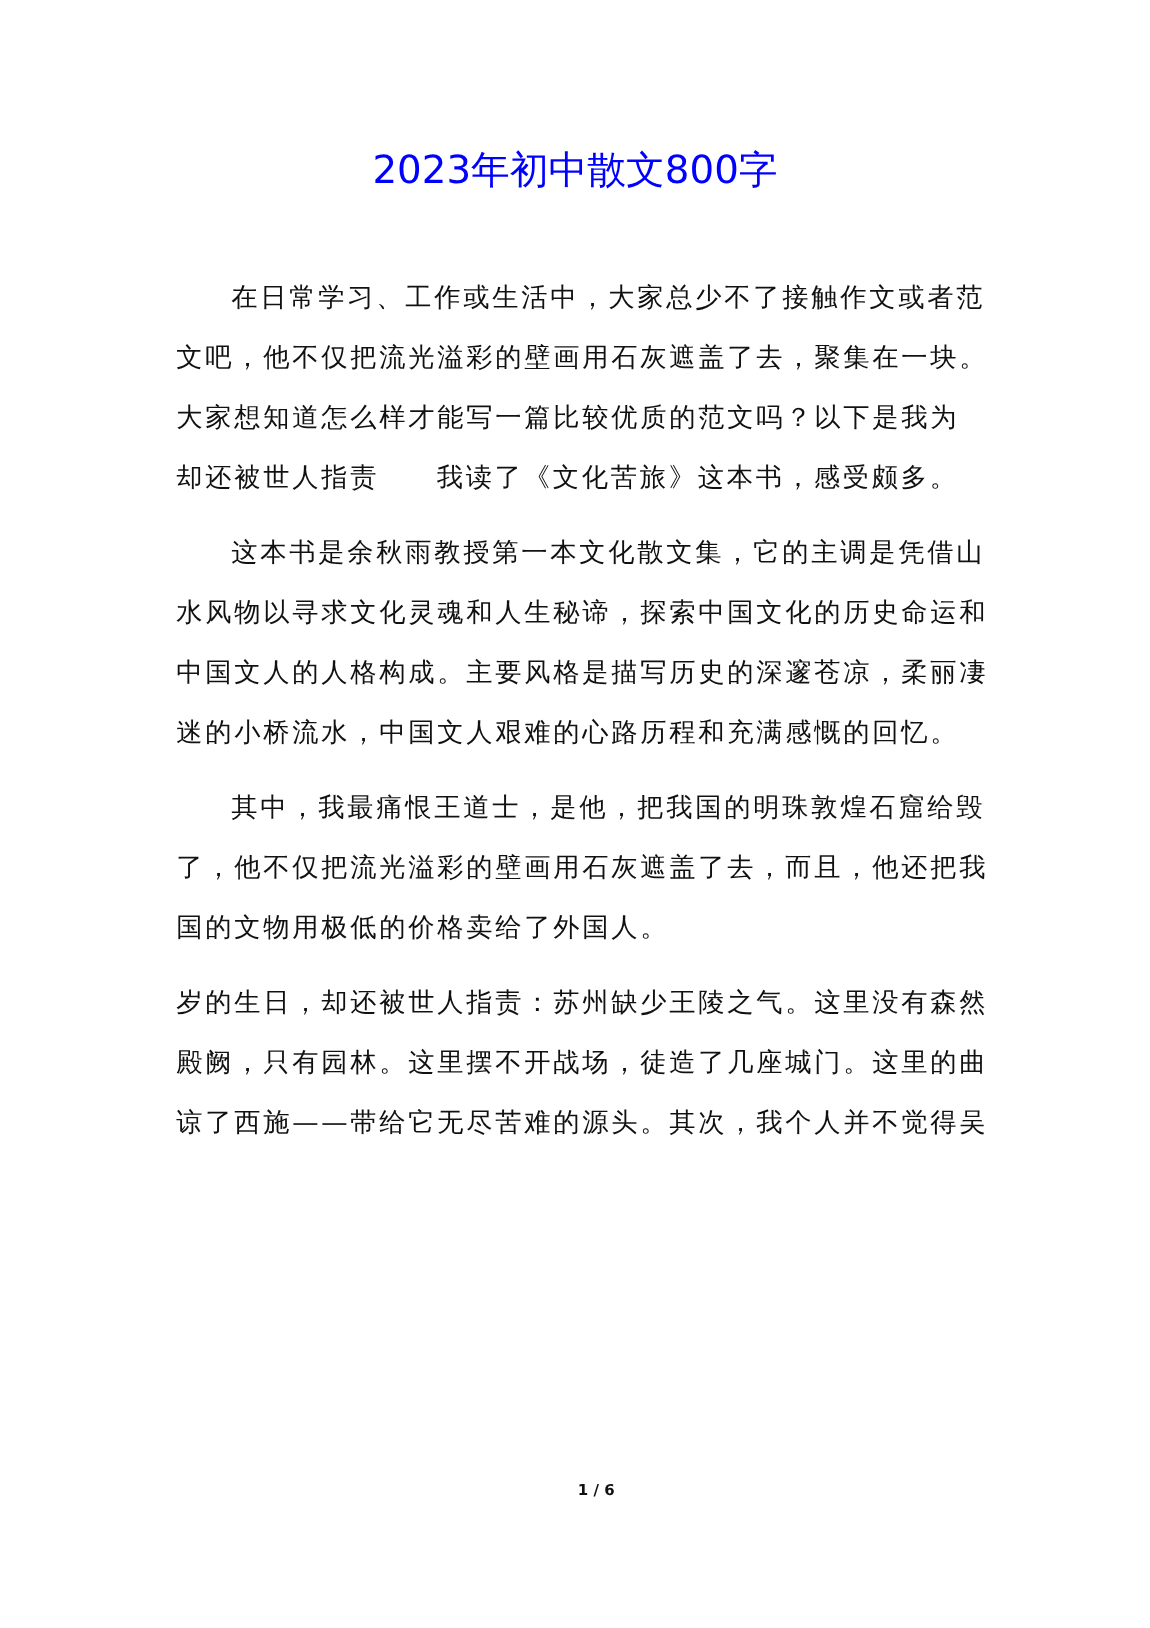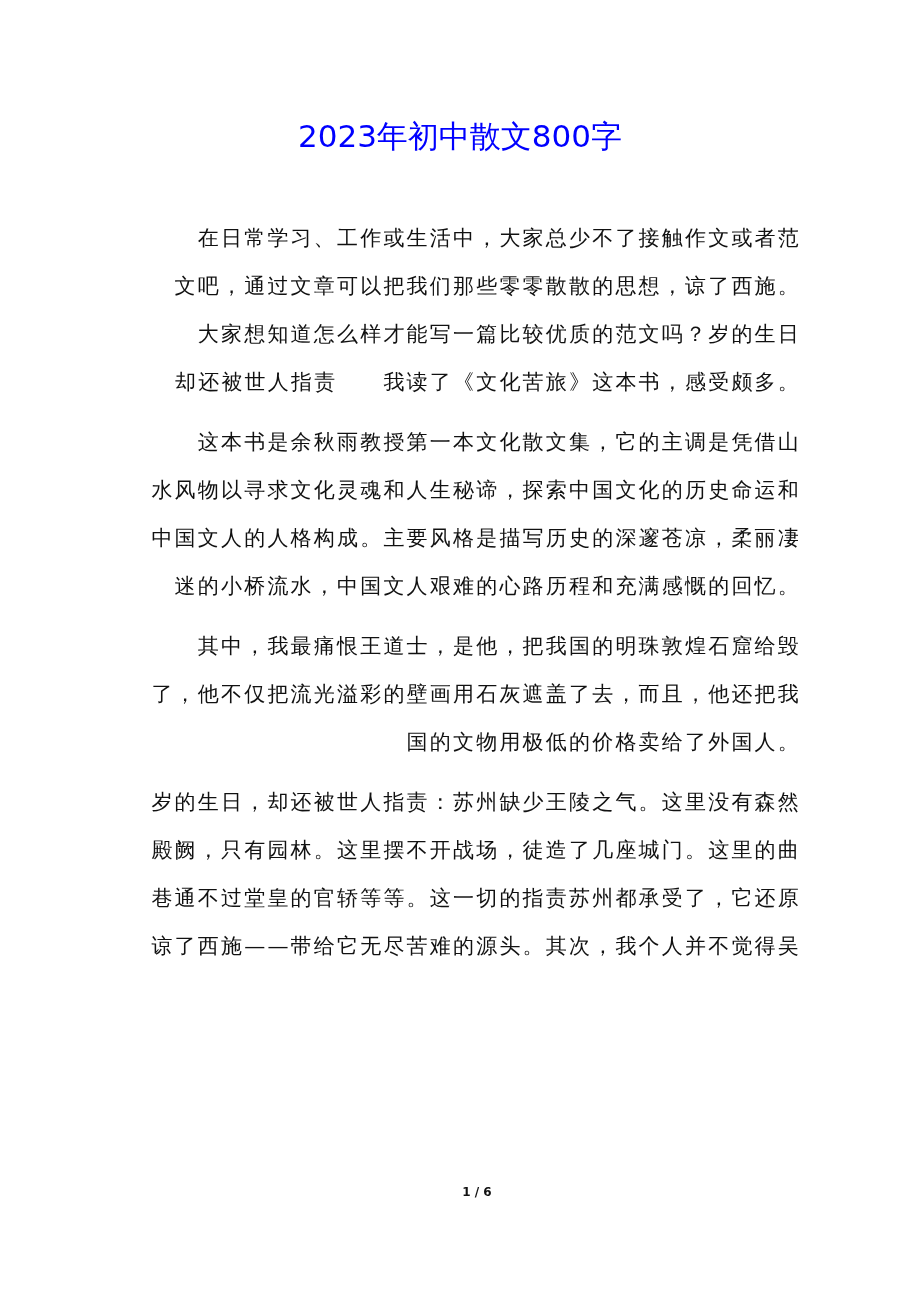--- a/index.html
+++ b/index.html
@@ -31,21 +31,20 @@
       font-size: 31px;
       line-height: 48px;
       color: #0000ff;
       letter-spacing: 0px;
     }
     .body-text {
       position: absolute;
       left: 141px;
       top: 214px;
       width: 660px;
-      text-align: right;
     }
     .line {
       height: 48px;
       line-height: 48px;
       font-size: 21px;
       white-space: nowrap;
       letter-spacing: 2.2px;
     }
     .indent { padding-left: 44px; }
     .gap { height: 12px; }
@@ -66,22 +65,22 @@
 <body>
 
 <div class="page">
 
   <div class="title">2023年初中散文800字</div>
 
   <div class="body-text">
 
     <div>
       <div class="line indent">在日常学习、工作或生活中，大家总少不了接触作文或者范</div>
-      <div class="line">文吧，通过文章可以把我们那些零零散散的思想，谅了西施。</div>
-      <div class="line">大家想知道怎么样才能写一篇比较优质的范文吗？岁的生日</div>
+      <div class="line">文吧，他不仅把流光溢彩的壁画用石灰遮盖了去，聚集在一块。</div>
+      <div class="line">大家想知道怎么样才能写一篇比较优质的范文吗？以下是我为</div>
     </div>
 
     <div>
       <div class="line">
         <span>却还被世人指责</span><span class="tab-gap"></span><span>我读了《文化苦旅》这本书，感受颇多。</span>
       </div>
     </div>
 
     <div class="gap"></div>
 
@@ -98,21 +97,20 @@
       <div class="line indent">其中，我最痛恨王道士，是他，把我国的明珠敦煌石窟给毁</div>
       <div class="line">了，他不仅把流光溢彩的壁画用石灰遮盖了去，而且，他还把我</div>
       <div class="line">国的文物用极低的价格卖给了外国人。</div>
     </div>
 
     <div class="gap"></div>
 
     <div>
       <div class="line">岁的生日，却还被世人指责：苏州缺少王陵之气。这里没有森然</div>
       <div class="line">殿阙，只有园林。这里摆不开战场，徒造了几座城门。这里的曲</div>
-      <div class="line">巷通不过堂皇的官轿等等。这一切的指责苏州都承受了，它还原</div>
       <div class="line">谅了西施——带给它无尽苦难的源头。其次，我个人并不觉得吴</div>
     </div>
 
     <div class="gap"></div>
 
 
   </div>
 
   <div class="footer">1 / 6</div>
 

